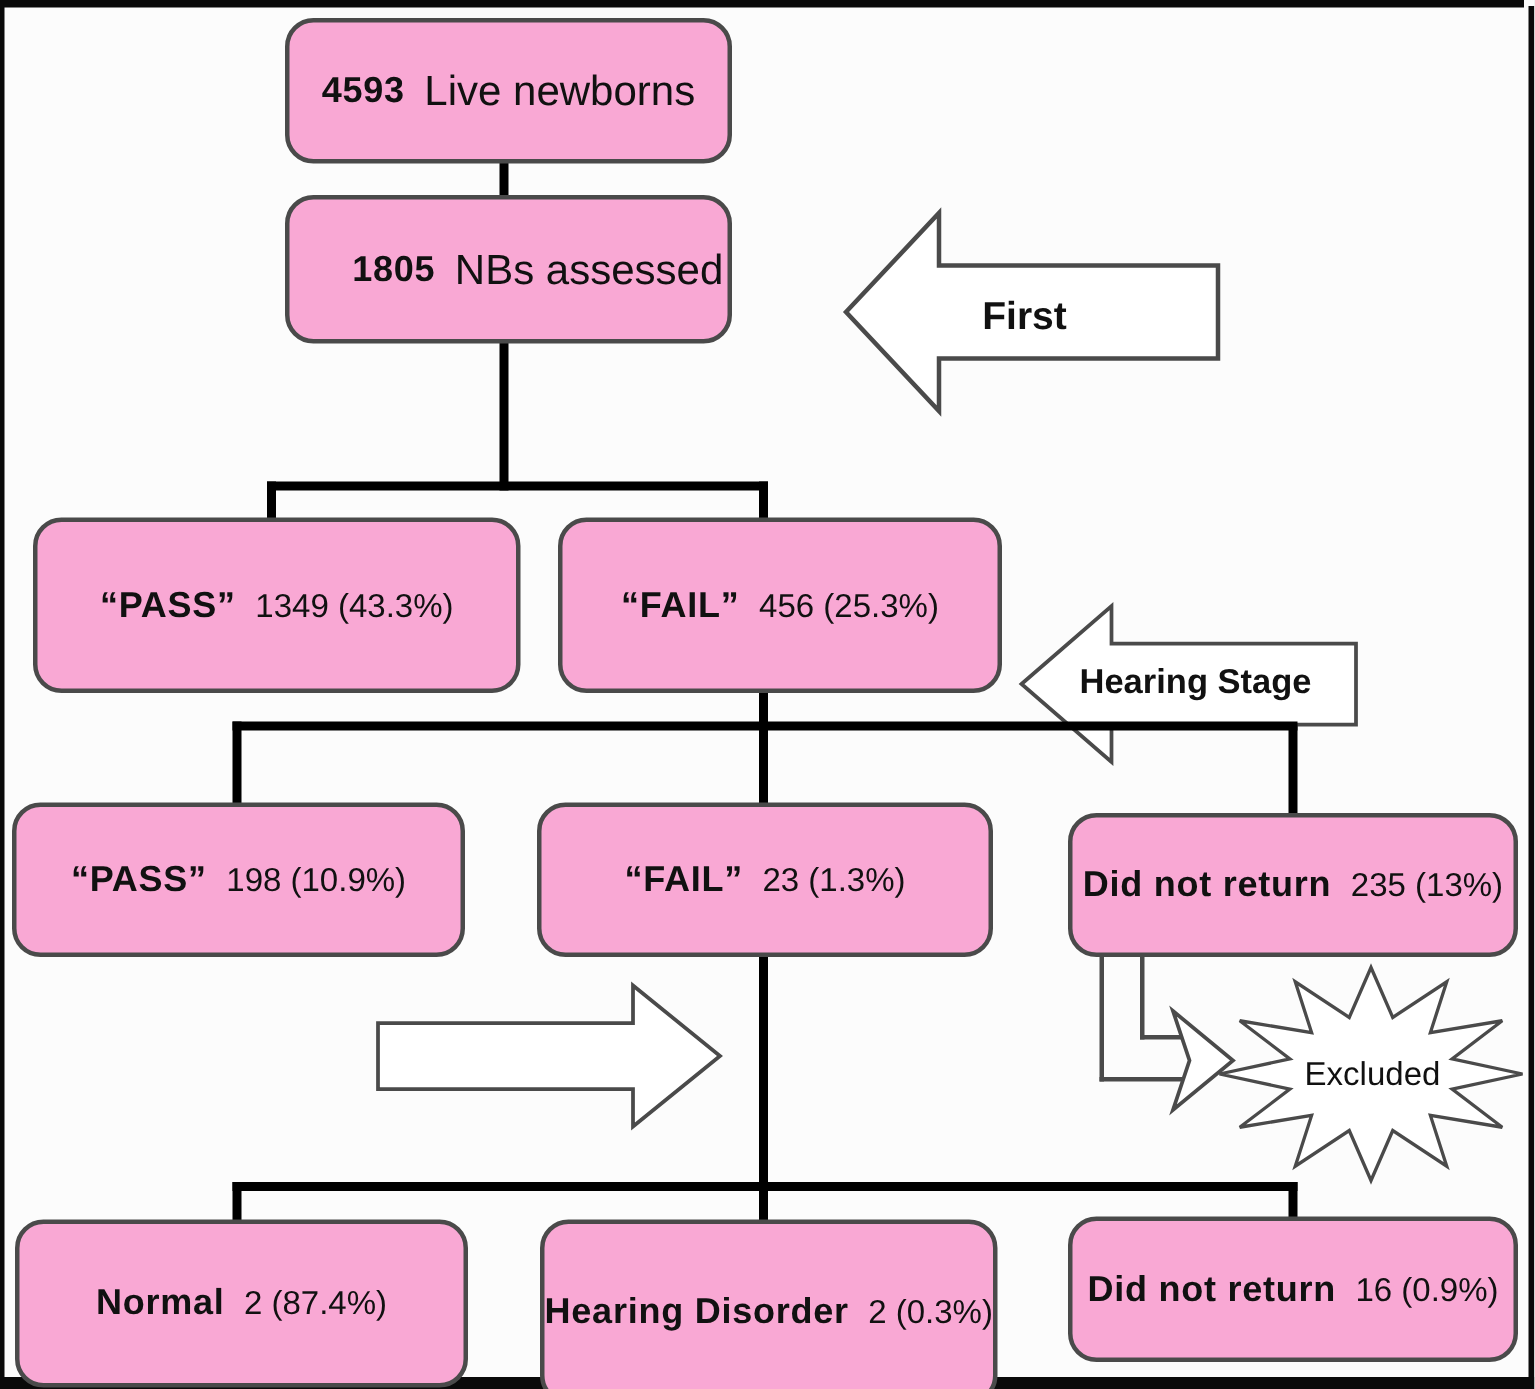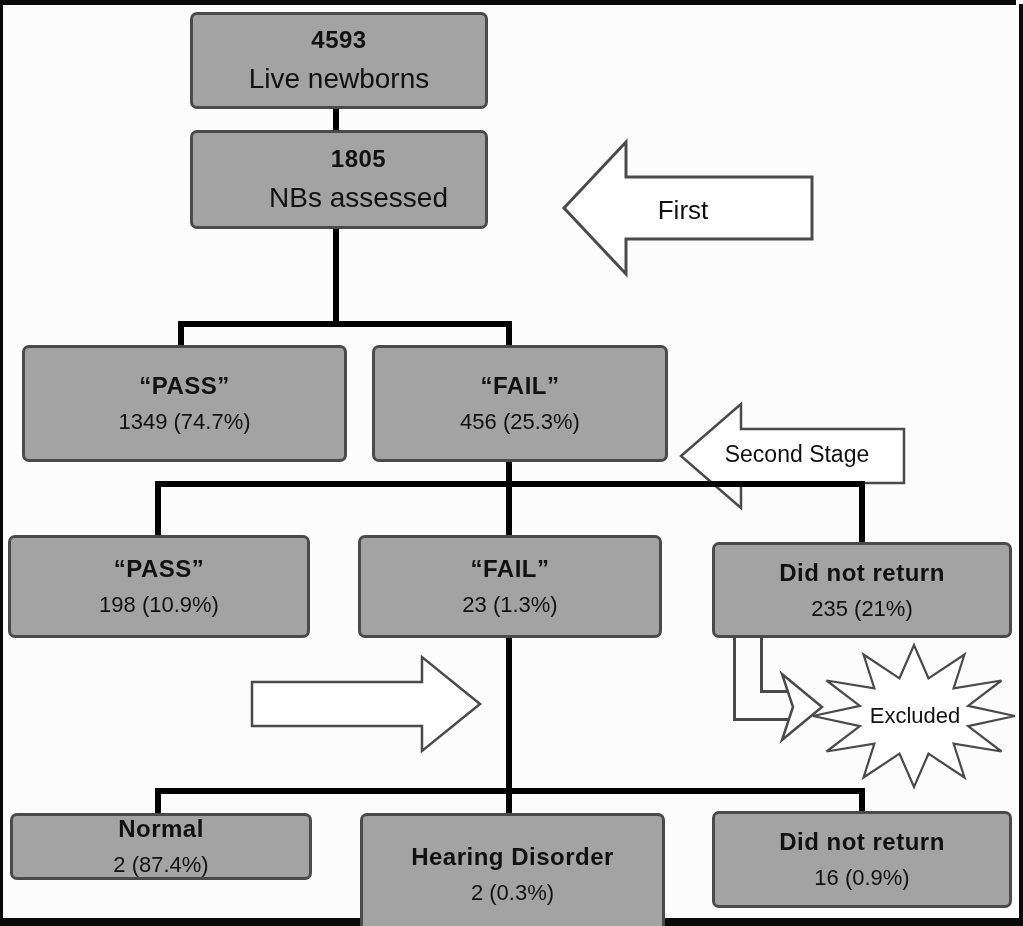--- a/index.html
+++ b/index.html
@@ -9,31 +9,31 @@
     font-family:"Liberation Sans","DejaVu Sans",sans-serif;
     color:#111;
   }
   
   .frame{position:absolute;background:#0a0a0a;}
   
   .line{position:absolute;background:#000;}
   .thin{position:absolute;background:#4a4a4a;}
   
   .node{
-    position:absolute;box-sizing:border-box;background:#a3a3a3;
-    border:3px solid #4a4a4a;border-radius:7px;
-    display:flex;flex-direction:column;align-items:center;justify-content:center;
+    position:absolute;box-sizing:border-box;background:#f9a8d4;
+    border:3px solid #4a4a4a;border-radius:19px;
+    display:flex;flex-direction:row;align-items:center;justify-content:center;
     gap:13px;z-index:2;text-align:center;
   }
   .node .t1{font-weight:700;font-size:24px;letter-spacing:.5px;line-height:1;}
   .node .t2{font-weight:400;font-size:22px;line-height:1;}
   .bigtxt .t2{font-size:28px;}
   
   .stage-label{
-    position:absolute;z-index:4;font-weight:400;text-align:center;line-height:1;
+    position:absolute;z-index:4;font-weight:700;text-align:center;line-height:1;
   }
   svg.shape{position:absolute;z-index:2;overflow:visible;}
   .overline{z-index:3;}
 </style>
 </head>
 <body>
 
 <div id="stage">
 
   <div class="frame" style="left:0;top:0;width:1016px;height:5px;"></div>
@@ -69,44 +69,44 @@
     <div class="t2">Live newborns</div>
   </div>
 
   <div class="node bigtxt" style="left:190px;top:130px;width:298px;height:99px;padding-left:39px;">
     <div class="t1">1805</div>
     <div class="t2">NBs assessed</div>
   </div>
 
   <div class="node" style="left:22px;top:345px;width:325px;height:117px;">
     <div class="t1">“PASS”</div>
-    <div class="t2">1349 (74.7%)</div>
+    <div class="t2">1349 (43.3%)</div>
   </div>
 
   <div class="node" style="left:372px;top:345px;width:296px;height:117px;">
     <div class="t1">“FAIL”</div>
     <div class="t2">456 (25.3%)</div>
   </div>
 
   <div class="node" style="left:8px;top:535px;width:302px;height:103px;">
     <div class="t1">“PASS”</div>
     <div class="t2">198 (10.9%)</div>
   </div>
 
   <div class="node" style="left:358px;top:535px;width:304px;height:103px;">
     <div class="t1">“FAIL”</div>
     <div class="t2">23 (1.3%)</div>
   </div>
 
   <div class="node" style="left:712px;top:542px;width:300px;height:96px;">
     <div class="t1">Did not return</div>
-    <div class="t2">235 (21%)</div>
+    <div class="t2">235 (13%)</div>
   </div>
 
-  <div class="node" style="left:10px;top:813px;width:302px;height:67px;">
+  <div class="node" style="left:10px;top:813px;width:302px;height:112px;">
     <div class="t1">Normal</div>
     <div class="t2">2 (87.4%)</div>
   </div>
 
   <div class="node" style="left:360px;top:813px;width:305px;height:123px;">
     <div class="t1">Hearing Disorder</div>
     <div class="t2">2 (0.3%)</div>
   </div>
 
   <div class="node" style="left:712px;top:811px;width:300px;height:97px;">
@@ -115,21 +115,21 @@
   </div>
 
   <svg class="shape" style="left:562px;top:140px;" width="252" height="136" viewBox="0 0 252 136">
     <polygon points="2,68 64,2 64,37 250,37 250,99 64,99 64,134" fill="#ffffff" stroke="#4a4a4a" stroke-width="3" stroke-linejoin="miter"></polygon>
   </svg>
   <div class="stage-label" style="left:618px;top:197px;width:130px;font-size:26px;">First</div>
 
   <svg class="shape" style="left:679px;top:399px;" width="228" height="110" viewBox="0 0 228 110">
     <polygon points="2,57 62,5 62,30 225,30 225,84 62,84 62,109" fill="#ffffff" stroke="#4a4a4a" stroke-width="2.5" stroke-linejoin="miter"></polygon>
   </svg>
-  <div class="stage-label" style="left:697px;top:443px;width:200px;font-size:23px;">Second Stage</div>
+  <div class="stage-label" style="left:697px;top:443px;width:200px;font-size:23px;">Hearing Stage</div>
 
   <svg class="shape" style="left:250px;top:652px;" width="232" height="104" viewBox="0 0 232 104">
     <polygon points="2,30 172,30 172,5 230,52 172,99 172,74 2,74" fill="#ffffff" stroke="#4a4a4a" stroke-width="2.5" stroke-linejoin="miter"></polygon>
   </svg>
 
   <svg class="shape" style="left:808px;top:641px;" width="212" height="150" viewBox="0 0 212 150">
     <polygon points="207,75 160.1,85.1 193.5,110.5 145.6,102.6 156.5,136.5 120.5,112.7 106,146 91.5,112.7 55.5,136.5 66.4,102.6 18.5,110.5 51.9,85.1 5,75 51.9,64.9 18.5,39.5 66.4,47.4 55.5,13.5 91.5,37.3 106,4 120.5,37.3 156.5,13.5 145.6,47.4 193.5,39.5 160.1,64.9" fill="#ffffff" stroke="#4a4a4a" stroke-width="2.2" stroke-linejoin="miter"></polygon>
   </svg>
   <div class="stage-label" style="left:830px;top:705px;width:170px;font-size:22px;font-weight:400;">Excluded</div>
 

